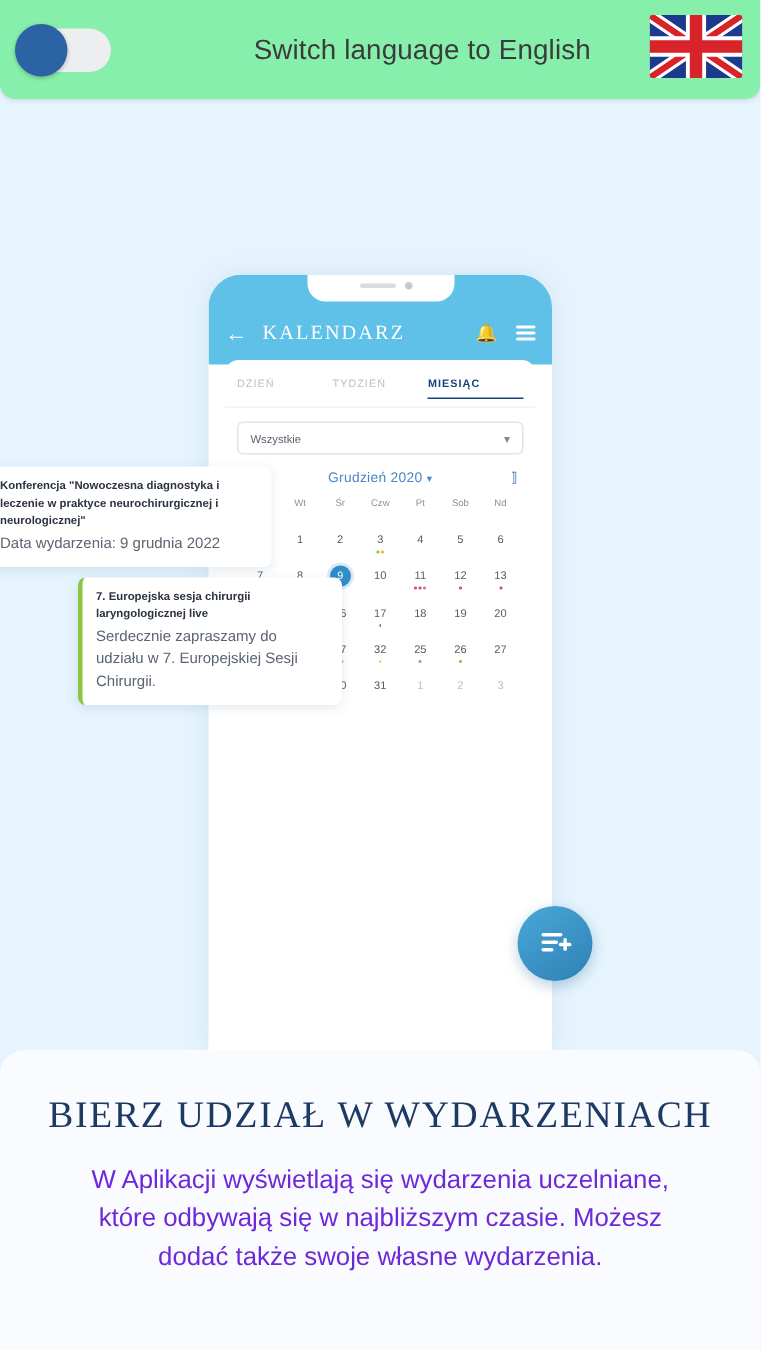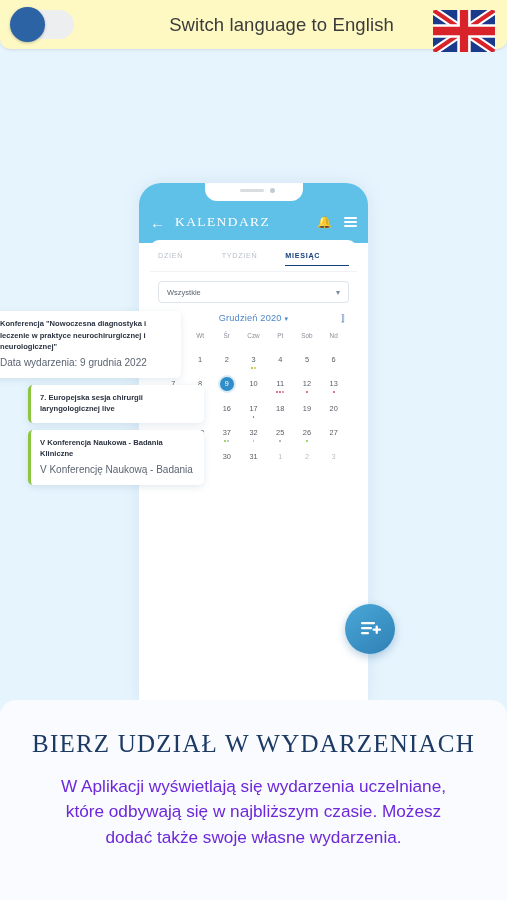--- a/index.html
+++ b/index.html
@@ -12,22 +12,22 @@
   #page {
     position: relative;
     width: 507px; height: 900px;
     background: #e6f4fd;
     overflow: hidden;
   }
 
   
   #lang-bar {
     position: absolute; top: 0; left: 0;
-    width: 507px; height: 49px;
-    background: #fef9c3;
+    width: 507px; height: 66px;
+    background: #86efac;
     border-bottom-left-radius: 10px;
     border-bottom-right-radius: 10px;
     display: flex; align-items: center;
     box-shadow: 0 1px 3px rgba(0,0,0,0.10);
     z-index: 30;
   }
   #lang-toggle {
     margin-left: 12px;
     width: 62px; height: 29px;
     background: #eceef0;
@@ -224,21 +224,21 @@
     color: #2b3340;
     line-height: 1.52;
   }
   .ev-sub {
     font-size: 10px;
     color: #5b6471;
     line-height: 1.5;
     margin-top: 2px;
   }
   #card1 { width: 193px; }
-  #card2, #card3 { width: 176px; margin-left: 40px; }
+  #card2, #card3 { width: 176px; margin-left: 64px; }
 
   #fab {
     position: absolute;
     left: 345px; top: 604px;
     width: 50px; height: 50px;
     border-radius: 50%;
     background: linear-gradient(145deg, #4aa8d8 0%, #2f80b5 100%);
     box-shadow: 0 3px 9px rgba(40,110,160,0.33);
     z-index: 20;
     display: flex; align-items: center; justify-content: center;
@@ -524,24 +524,21 @@
     </div>
   </div>
 
   <div id="events">
     <div class="ev-card accent-blue" id="card1">
       <div class="ev-title">Konferencja "Nowoczesna diagnostyka i leczenie w praktyce neurochirurgicznej i neurologicznej"</div>
       <div class="ev-sub">Data wydarzenia: 9 grudnia 2022</div>
     </div>
     <div class="ev-card accent" id="card2">
       <div class="ev-title">7. Europejska sesja chirurgii laryngologicznej live</div>
-    </div>
-    <div class="ev-card accent" id="card3">
-      <div class="ev-title">V Konferencja Naukowa - Badania Kliniczne</div>
-      <div class="ev-sub">V Konferencję Naukową - Badania</div>
+      <div class="ev-sub">Serdecznie zapraszamy do udziału w 7. Europejskiej Sesji Chirurgii.</div>
     </div>
   </div>
 
   <div id="fab">
     <svg width="24" height="22" viewBox="0 0 24 22">
       <rect x="3" y="4" width="14" height="2.3" rx="1.1" fill="#ffffff"></rect>
       <rect x="3" y="9" width="11" height="2.3" rx="1.1" fill="#ffffff"></rect>
       <rect x="3" y="14" width="8" height="2.3" rx="1.1" fill="#ffffff"></rect>
       <rect x="14.5" y="10.5" width="8.5" height="2.3" rx="1.1" fill="#ffffff"></rect>
       <rect x="17.6" y="7.4" width="2.3" height="8.5" rx="1.1" fill="#ffffff"></rect>

